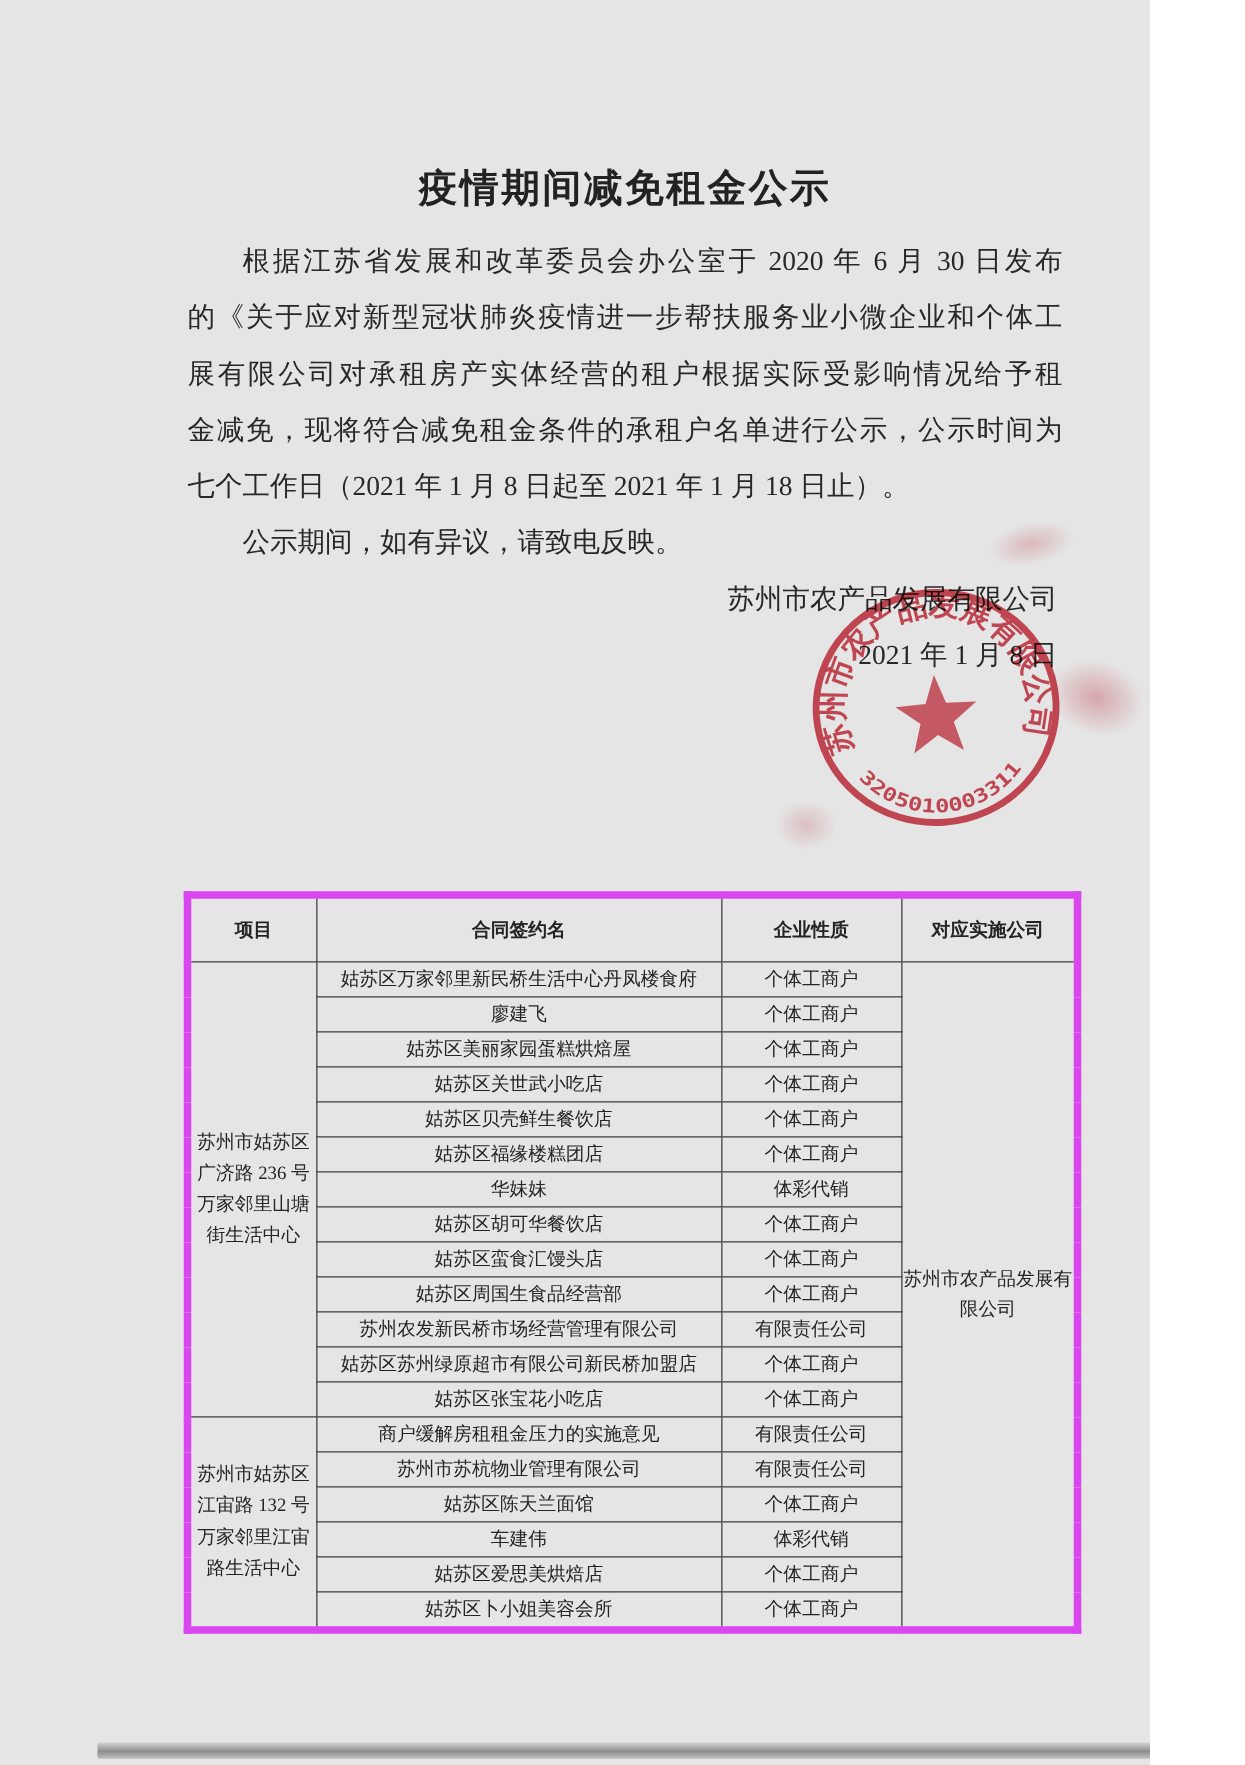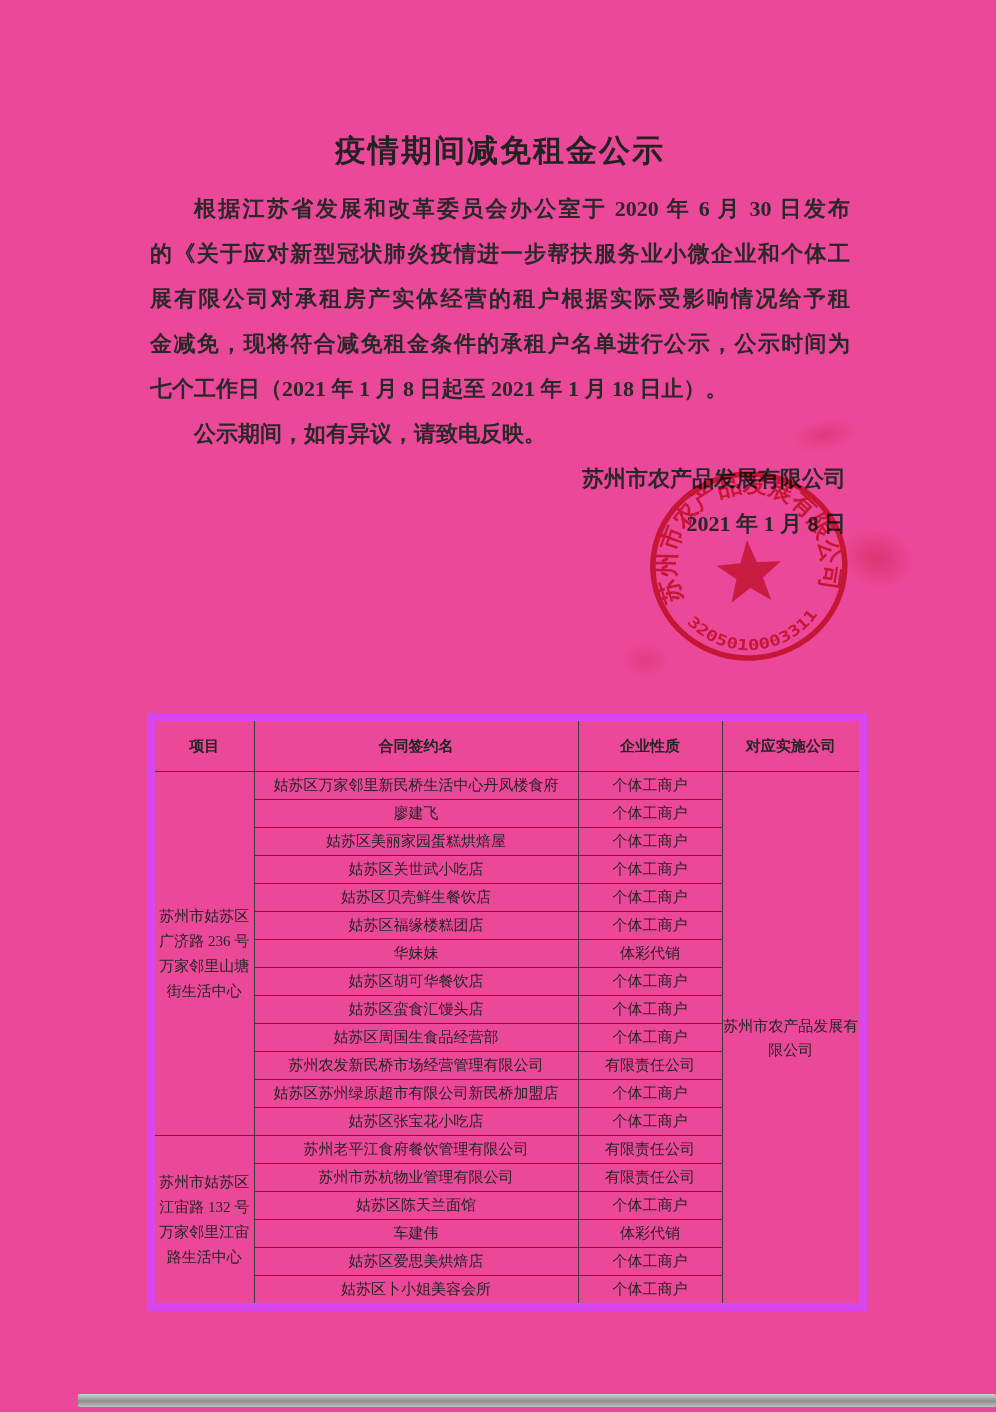--- a/index.html
+++ b/index.html
@@ -1,45 +1,45 @@
 <!DOCTYPE html>
 <html><head>
 <meta charset="utf-8">
 <style>
   html,body{margin:0;padding:0;background:#ffffff;}
   .page{
-    position:relative;width:996px;height:1412px;background:#ec4899;
+    position:relative;width:920px;height:1412px;background:#e5e5e5;
     font-family:"Liberation Serif","DejaVu Serif",serif;color:#282828;
     overflow:hidden;
   }
   .doc-title{
     position:absolute;top:128px;left:150px;width:700px;height:46px;
     font-size:31px;font-weight:bold;text-align:center;line-height:46px;
     letter-spacing:2px;margin:0;color:#222;
   }
   .body-block{position:absolute;top:186px;left:150px;width:700px;font-size:22px;}
-  .line{height:45px;line-height:45px;white-space:nowrap;font-weight:bold;}
+  .line{height:45px;line-height:45px;white-space:nowrap;}
   .line.j{white-space:normal;text-align:justify;text-align-last:justify;}
   .line.indent{text-indent:44px;}
   .gap{display:inline-block;width:46px;}
   .sig{ text-align:right;padding-right:4px;}
   .attach-heading{
     position:absolute;top:660px;left:150px;width:700px;height:45px;
     line-height:45px;font-size:22px;text-indent:40px;
   }
   
   table.roster{
     position:absolute;top:713px;left:147px;border-collapse:collapse;
     table-layout:fixed;width:712px;font-size:15px;color:#242424;
   }
   table.roster th,table.roster td{
     border:1px solid #3c3c3c;text-align:center;vertical-align:middle;
     padding:0;overflow:hidden;
   }
-  table.roster{border:8px solid #d946ef;}
+  table.roster{border:6px solid #d946ef;}
   table.roster th{height:50px;font-weight:bold;font-size:15px;}
   table.roster td{height:27px;margin-top:32px;}
   col.c1{width:103px;}col.c2{width:324px;}col.c3{width:144px;}col.c4{width:141px;}
   td.project-cell div{height:25px;line-height:25px;}
   td.company-cell div{height:24px;line-height:24px;}
   
   .stamp{
     position:absolute;left:646px;top:468px;width:206px;height:200px;
     mix-blend-mode:multiply;opacity:0.92;transform:rotate(-4deg);
     pointer-events:none;
@@ -155,21 +155,21 @@
           <td>姑苏区张宝花小吃店</td>
           <td>个体工商户</td>
         </tr>
       <tr>
         <td class="project-cell" rowspan="6">
           <div>苏州市姑苏区</div>
           <div>江宙路 132 号</div>
           <div>万家邻里江宙</div>
           <div>路生活中心</div>
         </td>
-        <td>苏州老平江食府餐饮管理有限公司</td>
+        <td>商户缓解房租租金压力的实施意见</td>
         <td>有限责任公司</td>
       </tr>
       <tr>
           <td>苏州市苏杭物业管理有限公司</td>
           <td>有限责任公司</td>
         </tr>
       <tr>
           <td>姑苏区陈天兰面馆</td>
           <td>个体工商户</td>
         </tr>

